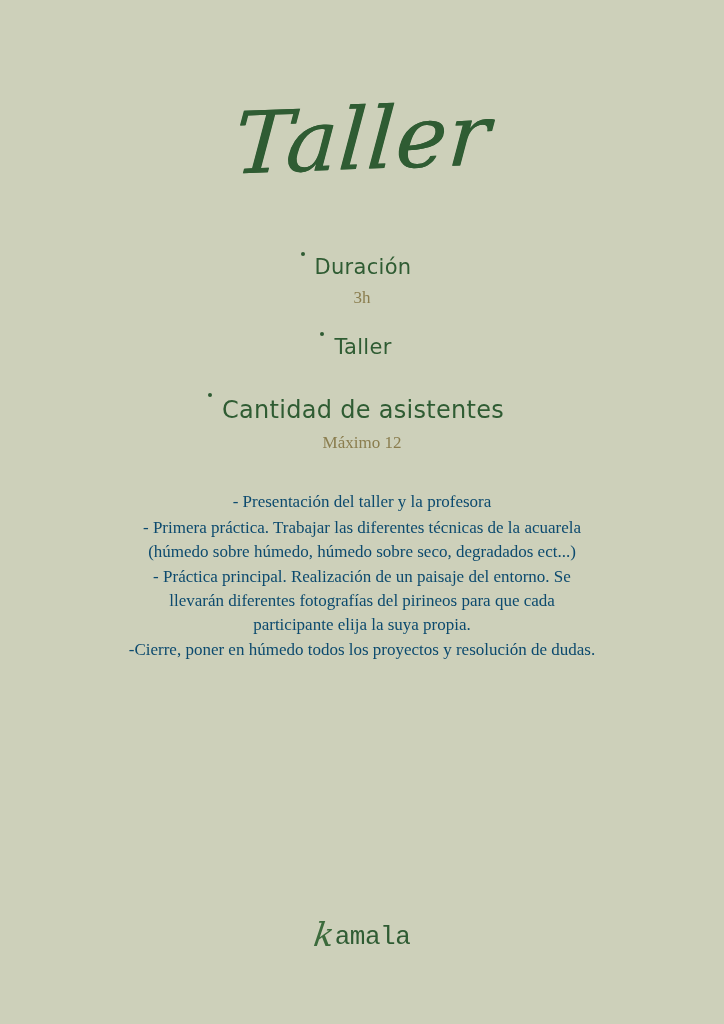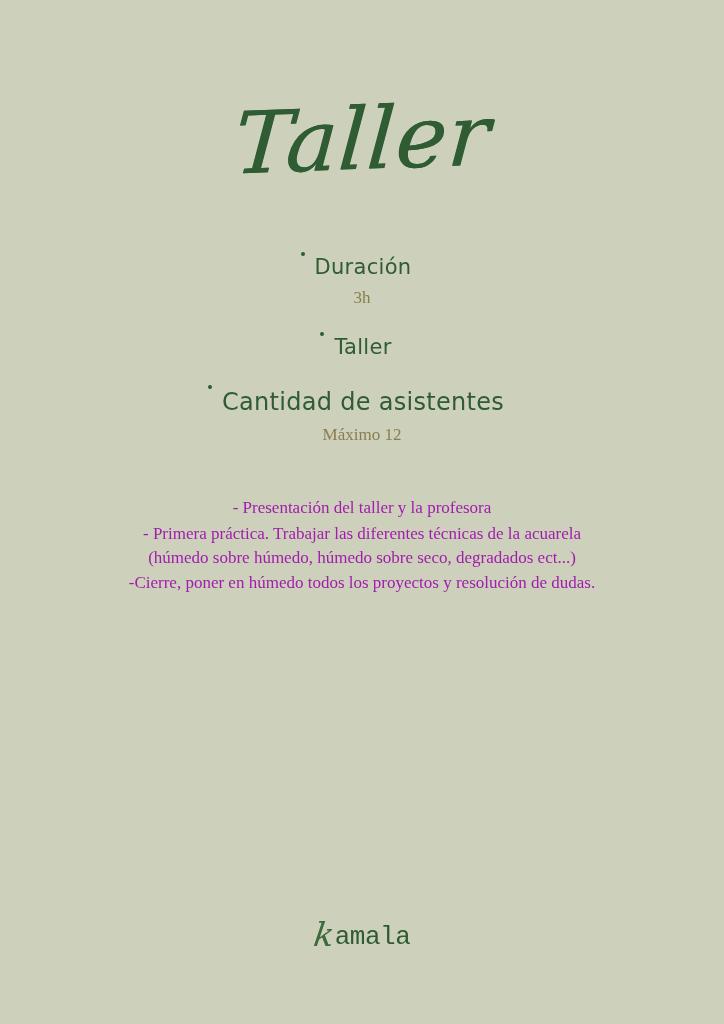--- a/index.html
+++ b/index.html
@@ -73,44 +73,44 @@
   .sec-heading .bullet {
     position: absolute;
     left: -12px;
     top: -4px;
     width: 4px;
     height: 4px;
     border-radius: 50%;
     background: #2f5c33;
   }
   .h-small { font-size: 21px; }
-  .h-big { font-size: 24px; }
+  .h-big { font-size: 24px; margin-top: 8px; }
 
   .sec-body {
     font-family: "Liberation Serif", serif;
     font-size: 17px;
     line-height: 1.35;
     color: #8a7d4e;
     text-align: center;
     margin-top: 8px;
   }
   .sec-body .line { display: block; }
 
   .gap-a { height: 26px; }
   .gap-b { height: 30px; }
   .gap-c { height: 22px; }
 
   
   .program-body {
     width: 470px;
-    margin-top: 28px;
+    margin-top: 14px;
     font-family: "Liberation Serif", serif;
     font-size: 17px;
     line-height: 1.42;
-    color: #a21caf;
+    color: #0c4a6e;
     text-align: center;
   }
   .program-body .para { margin: 0 0 1px 0; }
 
   
   .logo {
     position: absolute;
     left: 0;
     right: 0;
     bottom: 74px;
@@ -176,20 +176,21 @@
         <span class="line">Máximo 12</span>
       </div>
     </div>
 
     <div class="gap-c"></div>
 
     <div class="section">
       <div class="program-body">
         <p class="para">- Presentación del taller y la profesora</p>
         <p class="para">- Primera práctica. Trabajar las diferentes técnicas de la acuarela (húmedo sobre húmedo, húmedo sobre seco, degradados ect...)</p>
+        <p class="para">- Práctica principal. Realización de un paisaje del entorno. Se llevarán diferentes fotografías del pirineos para que cada participante elija la suya propia.</p>
         <p class="para">-Cierre, poner en húmedo todos los proyectos y resolución de dudas.</p>
       </div>
     </div>
 
   </div>
 
   <div class="logo">
     <span class="logo-mark">k</span>
     <span class="logo-text">amala</span>
   </div>

